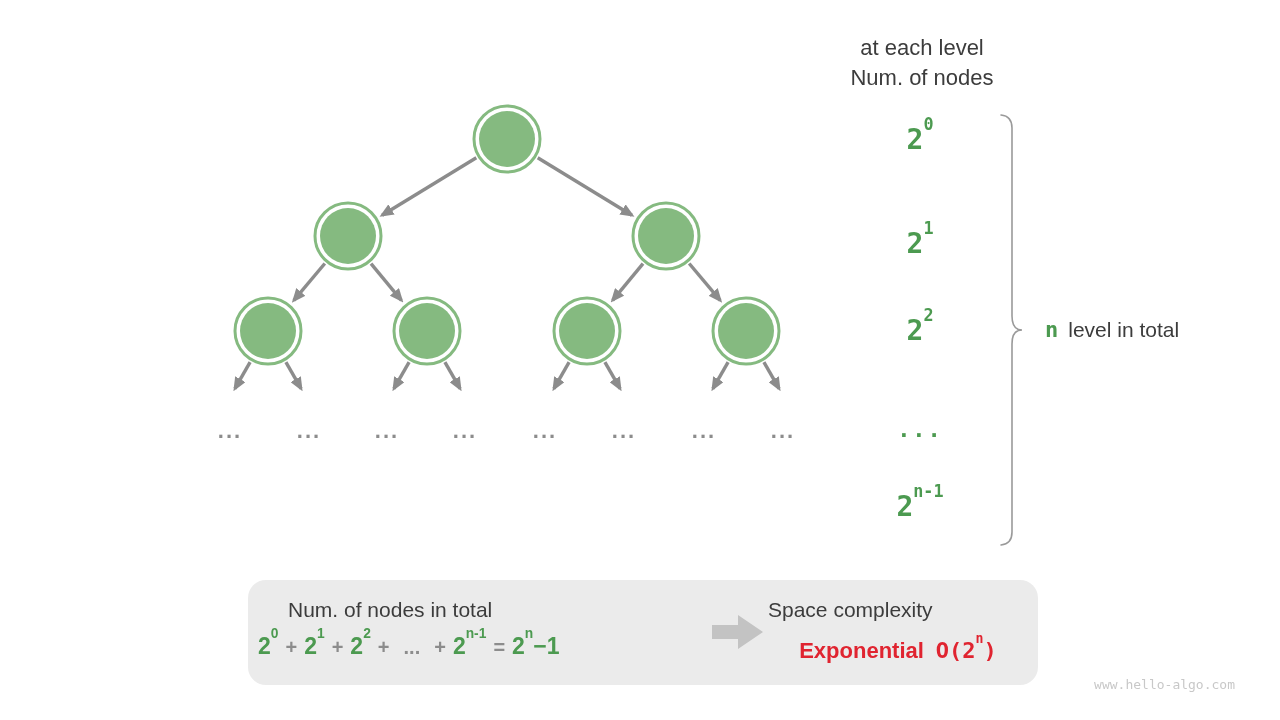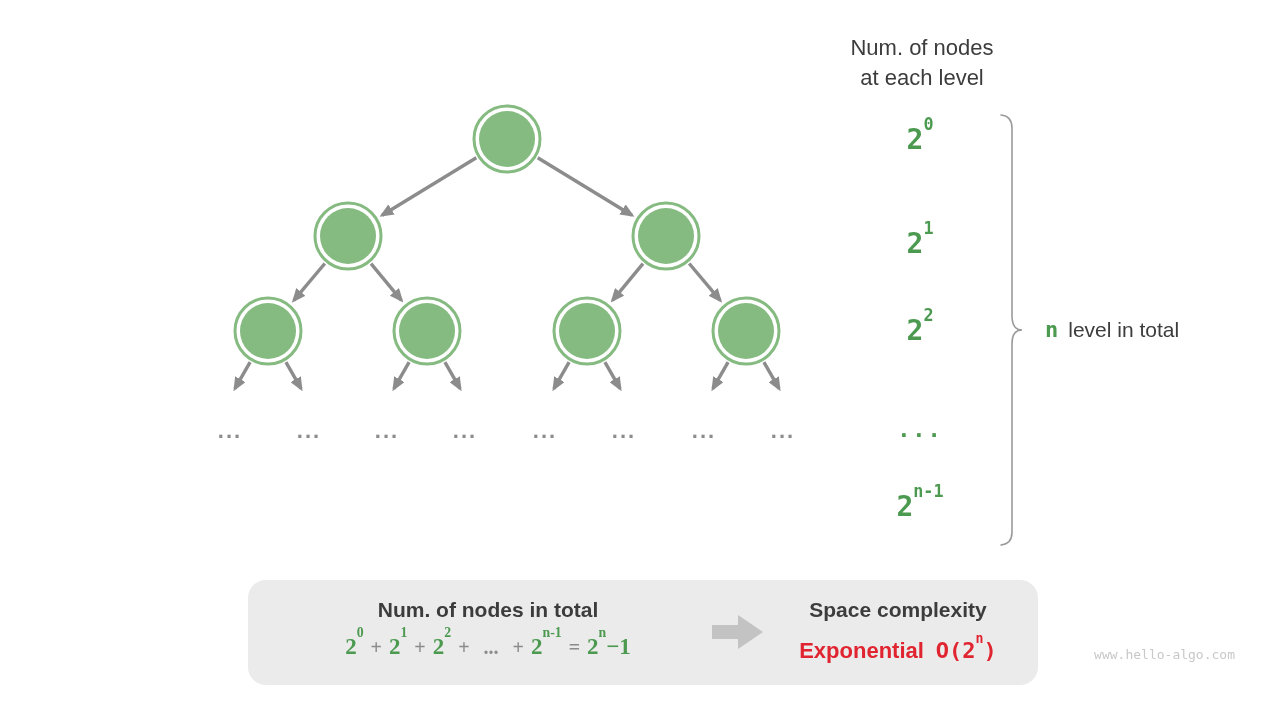--- a/index.html
+++ b/index.html
@@ -49,42 +49,42 @@
     color: var(--text-green); font-weight: bold; font-size: 22px;
     font-family: "DejaVu Sans Mono", monospace; margin-right: 10px;
   }
 
   
   .summary-box {
     left: 248px; top: 580px; width: 790px; height: 105px;
     background: var(--box-bg); border-radius: 18px;
   }
   .sum-title {
-    top: 18px; font-size: 21px; font-weight: bold; color: var(--text-dark);
-    text-align: center;
+    top: 18px; font-size: 21px; font-weight: normal; color: var(--text-dark);
+    text-align: left;
   }
   .sum-title.left  { left: 40px;  width: 400px; }
   .sum-title.right { left: 520px; width: 260px; }
   .formula {
-    left: 10px; top: 53px; width: 460px; text-align: center;
-    font-family: Liberation Serif, serif; font-weight: bold; font-size: 23px;
+    left: 10px; top: 53px; width: 460px; text-align: left;
+    font-family: Liberation Sans, sans-serif; font-weight: bold; font-size: 23px;
     color: var(--text-green); white-space: nowrap;
   }
   .formula .op { color: var(--edge-gray); margin: 0 7px; font-size: 20px; }
   .redline {
     left: 500px; top: 51px; width: 300px; text-align: center;
     color: var(--red); font-weight: bold; font-size: 22px; white-space: nowrap; margin-top: 7px;
   }
   .redline .bigo { font-family: "DejaVu Sans Mono", monospace; margin-left: 12px; }
   .block-arrow-svg { left: 464px; top: 34px; }
   .block-arrow { fill: var(--block-arrow); }
 
   
   .watermark {
-    left: 1020px; top: 647px; width: 215px; text-align: right;
+    left: 1020px; top: 677px; width: 215px; text-align: right;
     font-family: "DejaVu Sans Mono", monospace;
     font-size: 13px; color: var(--watermark-gray);
   }
 </style>
 </head>
 <body>
 
 <div class="stage">
 
   <svg class="tree-svg abs" width="1280" height="720" viewBox="0 0 1280 720">
@@ -142,22 +142,22 @@
       <g>
         <circle class="node-ring" cx="746" cy="331" r="33"></circle>
           <circle class="node-fill" cx="746" cy="331" r="28"></circle>
       </g>
     </g>
 
     <path class="brace-path" d="M 1001 115 Q 1012 116 1012 128 L 1012 316 Q 1012 330 1022 330 Q 1012 330 1012 344 L 1012 532 Q 1012 544 1001 545"></path>
   </svg>
 
   <div class="header abs">
+    <div>at each level</div>
     <div>Num. of nodes</div>
-    <div>at each level</div>
   </div>
 
   <span class="tree-dots abs" style="left:205px">...</span>
   <span class="tree-dots abs" style="left:284px">...</span>
   <span class="tree-dots abs" style="left:362px">...</span>
   <span class="tree-dots abs" style="left:440px">...</span>
   <span class="tree-dots abs" style="left:520px">...</span>
   <span class="tree-dots abs" style="left:599px">...</span>
   <span class="tree-dots abs" style="left:679px">...</span>
   <span class="tree-dots abs" style="left:758px">...</span>

